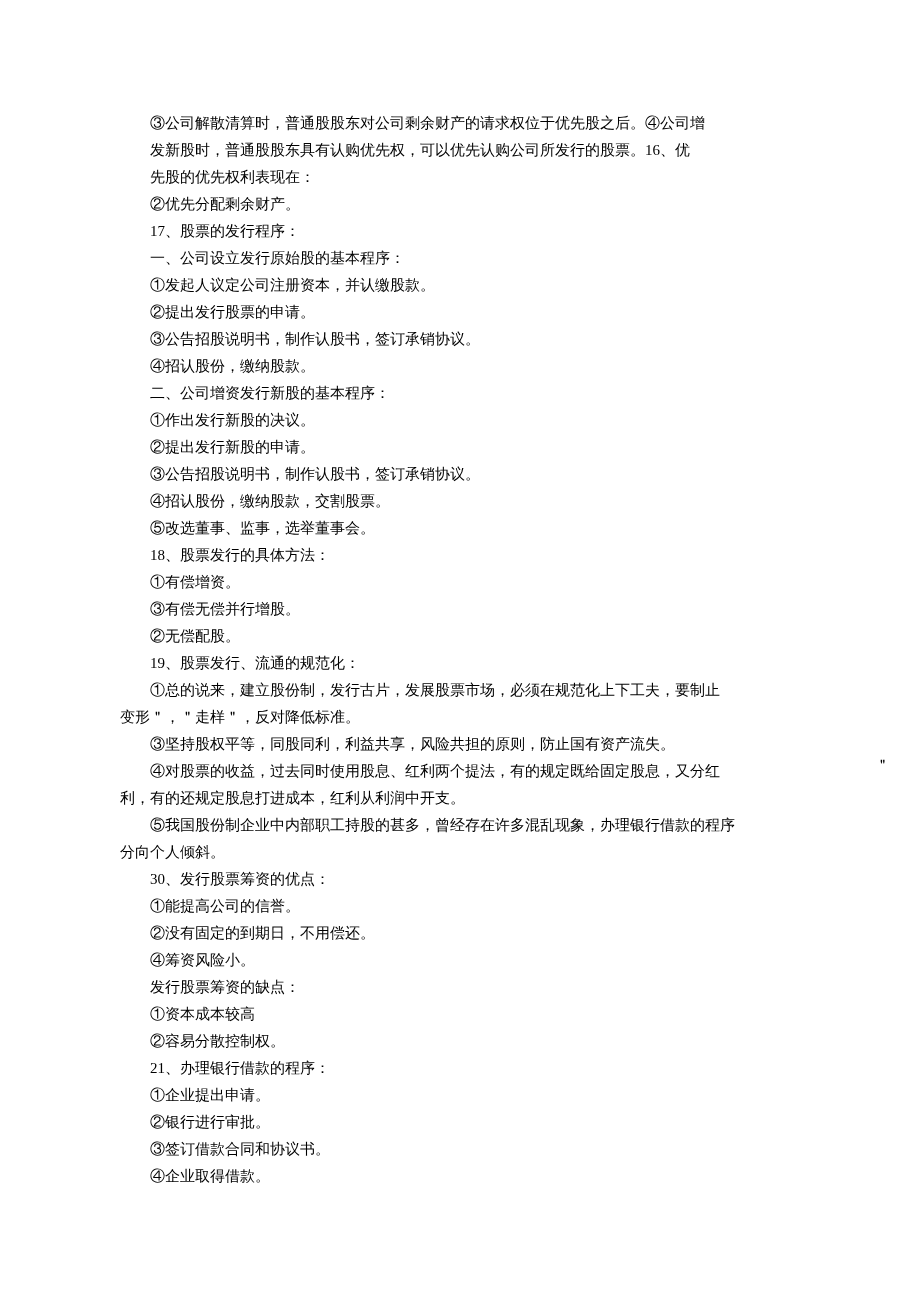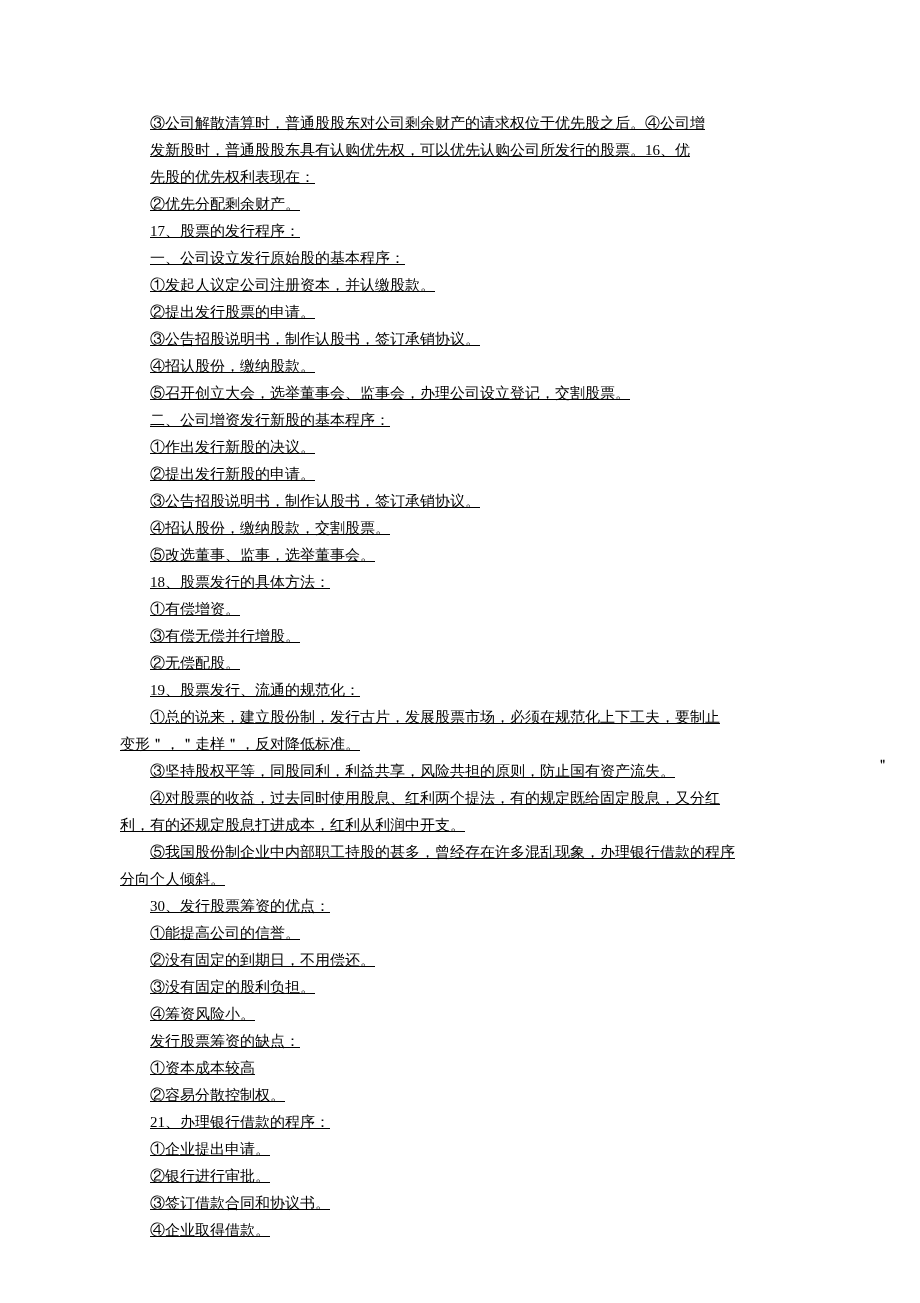--- a/index.html
+++ b/index.html
@@ -11,21 +11,20 @@
     color: #000000;
     line-height: 1.8;
     width: 920px;
   }
   .page {
     padding: 110px 120px 60px 120px;
   }
   .line {
     text-indent: 2em;
     margin: 0;
-    text-decoration: underline;
   }
   .line.no-indent {
     text-indent: 0;
   }
   .stray-quote {
     position: absolute;
     right: 30px;
     top: 752px;
     font-size: 15px;
     color: #000;
@@ -43,21 +42,20 @@
   <p class="line">③公司解散清算时，普通股股东对公司剩余财产的请求权位于优先股之后。④公司增</p>
   <p class="line">发新股时，普通股股东具有认购优先权，可以优先认购公司所发行的股票。16、优</p>
   <p class="line">先股的优先权利表现在：</p>
   <p class="line">②优先分配剩余财产。</p>
   <p class="line">17、股票的发行程序：</p>
   <p class="line">一、公司设立发行原始股的基本程序：</p>
   <p class="line">①发起人议定公司注册资本，并认缴股款。</p>
   <p class="line">②提出发行股票的申请。</p>
   <p class="line">③公告招股说明书，制作认股书，签订承销协议。</p>
   <p class="line">④招认股份，缴纳股款。</p>
-  <p class="line">⑤召开创立大会，选举董事会、监事会，办理公司设立登记，交割股票。</p>
   <p class="line">二、公司增资发行新股的基本程序：</p>
   <p class="line">①作出发行新股的决议。</p>
   <p class="line">②提出发行新股的申请。</p>
   <p class="line">③公告招股说明书，制作认股书，签订承销协议。</p>
   <p class="line">④招认股份，缴纳股款，交割股票。</p>
   <p class="line">⑤改选董事、监事，选举董事会。</p>
   <p class="line">18、股票发行的具体方法：</p>
   <p class="line">①有偿增资。</p>
   <p class="line">③有偿无偿并行增股。</p>
   <p class="line">②无偿配股。</p>
@@ -67,21 +65,20 @@
   <p class="line no-indent">变形＂，＂走样＂，反对降低标准。</p>
   <p class="line">③坚持股权平等，同股同利，利益共享，风险共担的原则，防止国有资产流失。</p>
   <p class="line">④对股票的收益，过去同时使用股息、红利两个提法，有的规定既给固定股息，又分红</p>
   <p class="line no-indent">利，有的还规定股息打进成本，红利从利润中开支。</p>
   <p class="line">⑤我国股份制企业中内部职工持股的甚多，曾经存在许多混乱现象，办理银行借款的程序</p>
   <p class="line no-indent">分向个人倾斜。</p>
 
   <p class="line">30、发行股票筹资的优点：</p>
   <p class="line">①能提高公司的信誉。</p>
   <p class="line">②没有固定的到期日，不用偿还。</p>
-  <p class="line">③没有固定的股利负担。</p>
   <p class="line">④筹资风险小。</p>
   <p class="line">发行股票筹资的缺点：</p>
   <p class="line">①资本成本较高</p>
   <p class="line">②容易分散控制权。</p>
   <p class="line">21、办理银行借款的程序：</p>
   <p class="line">①企业提出申请。</p>
   <p class="line">②银行进行审批。</p>
   <p class="line">③签订借款合同和协议书。</p>
   <p class="line">④企业取得借款。</p>
 

